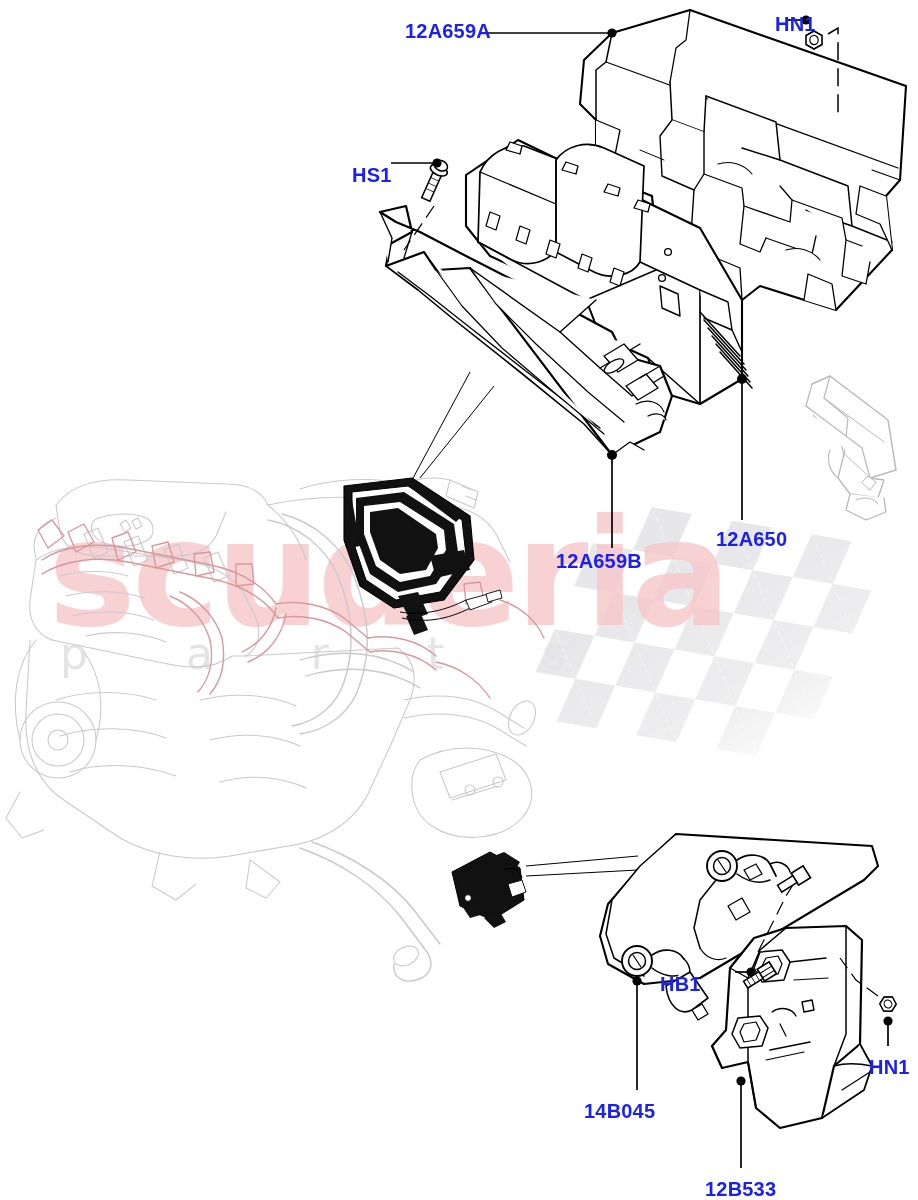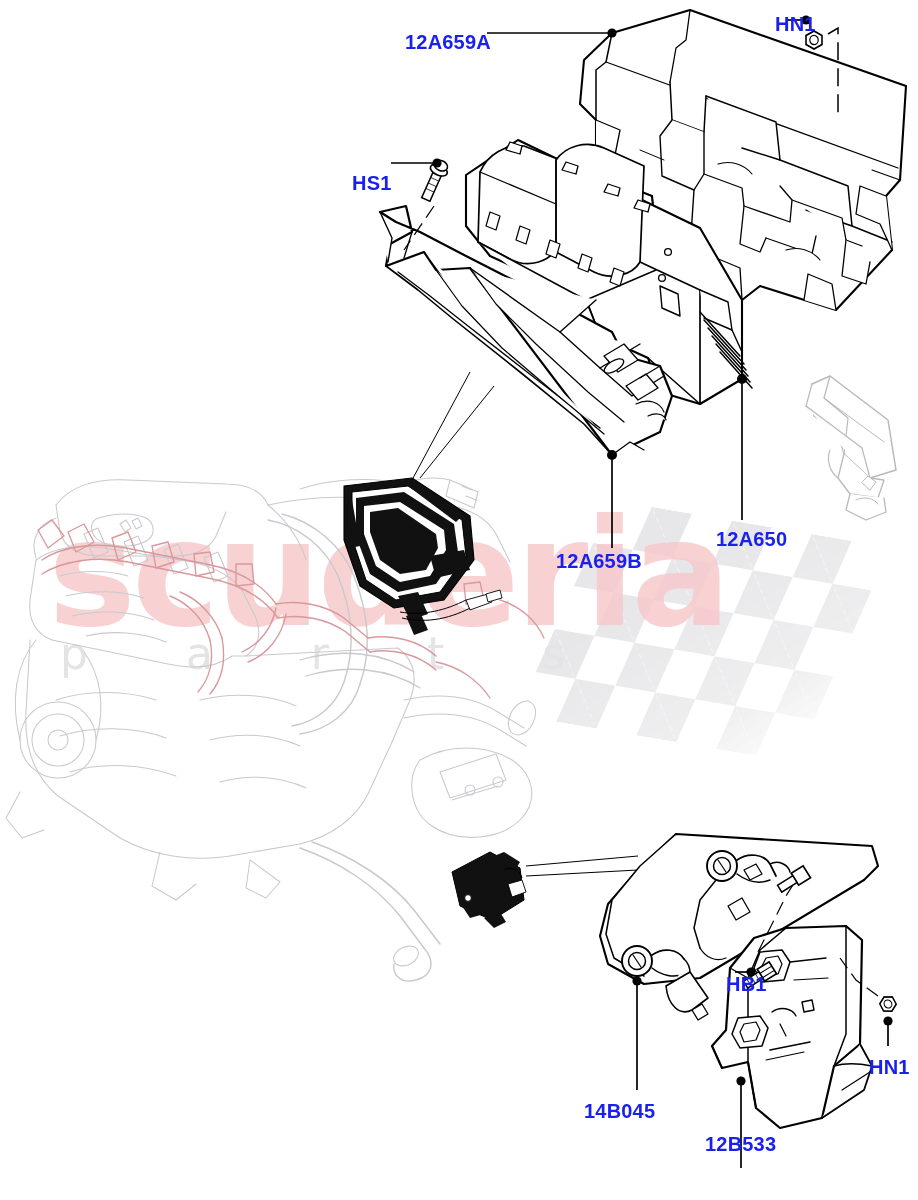--- a/index.html
+++ b/index.html
@@ -436,23 +436,23 @@
       <circle cx="437" cy="163" r="4.6"></circle>
       <circle cx="612" cy="455" r="5"></circle>
       <circle cx="742" cy="379" r="5"></circle>
       <circle cx="751" cy="972" r="4.6"></circle>
       <circle cx="637" cy="981" r="4.6"></circle>
       <circle cx="741" cy="1081" r="4.6"></circle>
       <circle cx="888" cy="1021" r="4.6"></circle>
     </g>
   </svg>
 
-  <div class="callout big" style="left:405px;top:31px">12A659A</div>
+  <div class="callout big" style="left:405px;top:20px">12A659A</div>
   <div class="callout big" style="left:775px;top:13px">HN1</div>
-  <div class="callout big" style="left:352px;top:172px">HS1</div>
+  <div class="callout big" style="left:352px;top:164px">HS1</div>
   <div class="callout big" style="left:556px;top:550px">12A659B</div>
   <div class="callout big" style="left:716px;top:528px">12A650</div>
-  <div class="callout big" style="left:726px;top:973px">HB1</div>
+  <div class="callout big" style="left:660px;top:973px">HB1</div>
   <div class="callout big" style="left:584px;top:1100px">14B045</div>
-  <div class="callout big" style="left:705px;top:1133px">12B533</div>
+  <div class="callout big" style="left:705px;top:1178px">12B533</div>
   <div class="callout big" style="left:869px;top:1056px">HN1</div>
 
 </div>
 
 </body></html>

